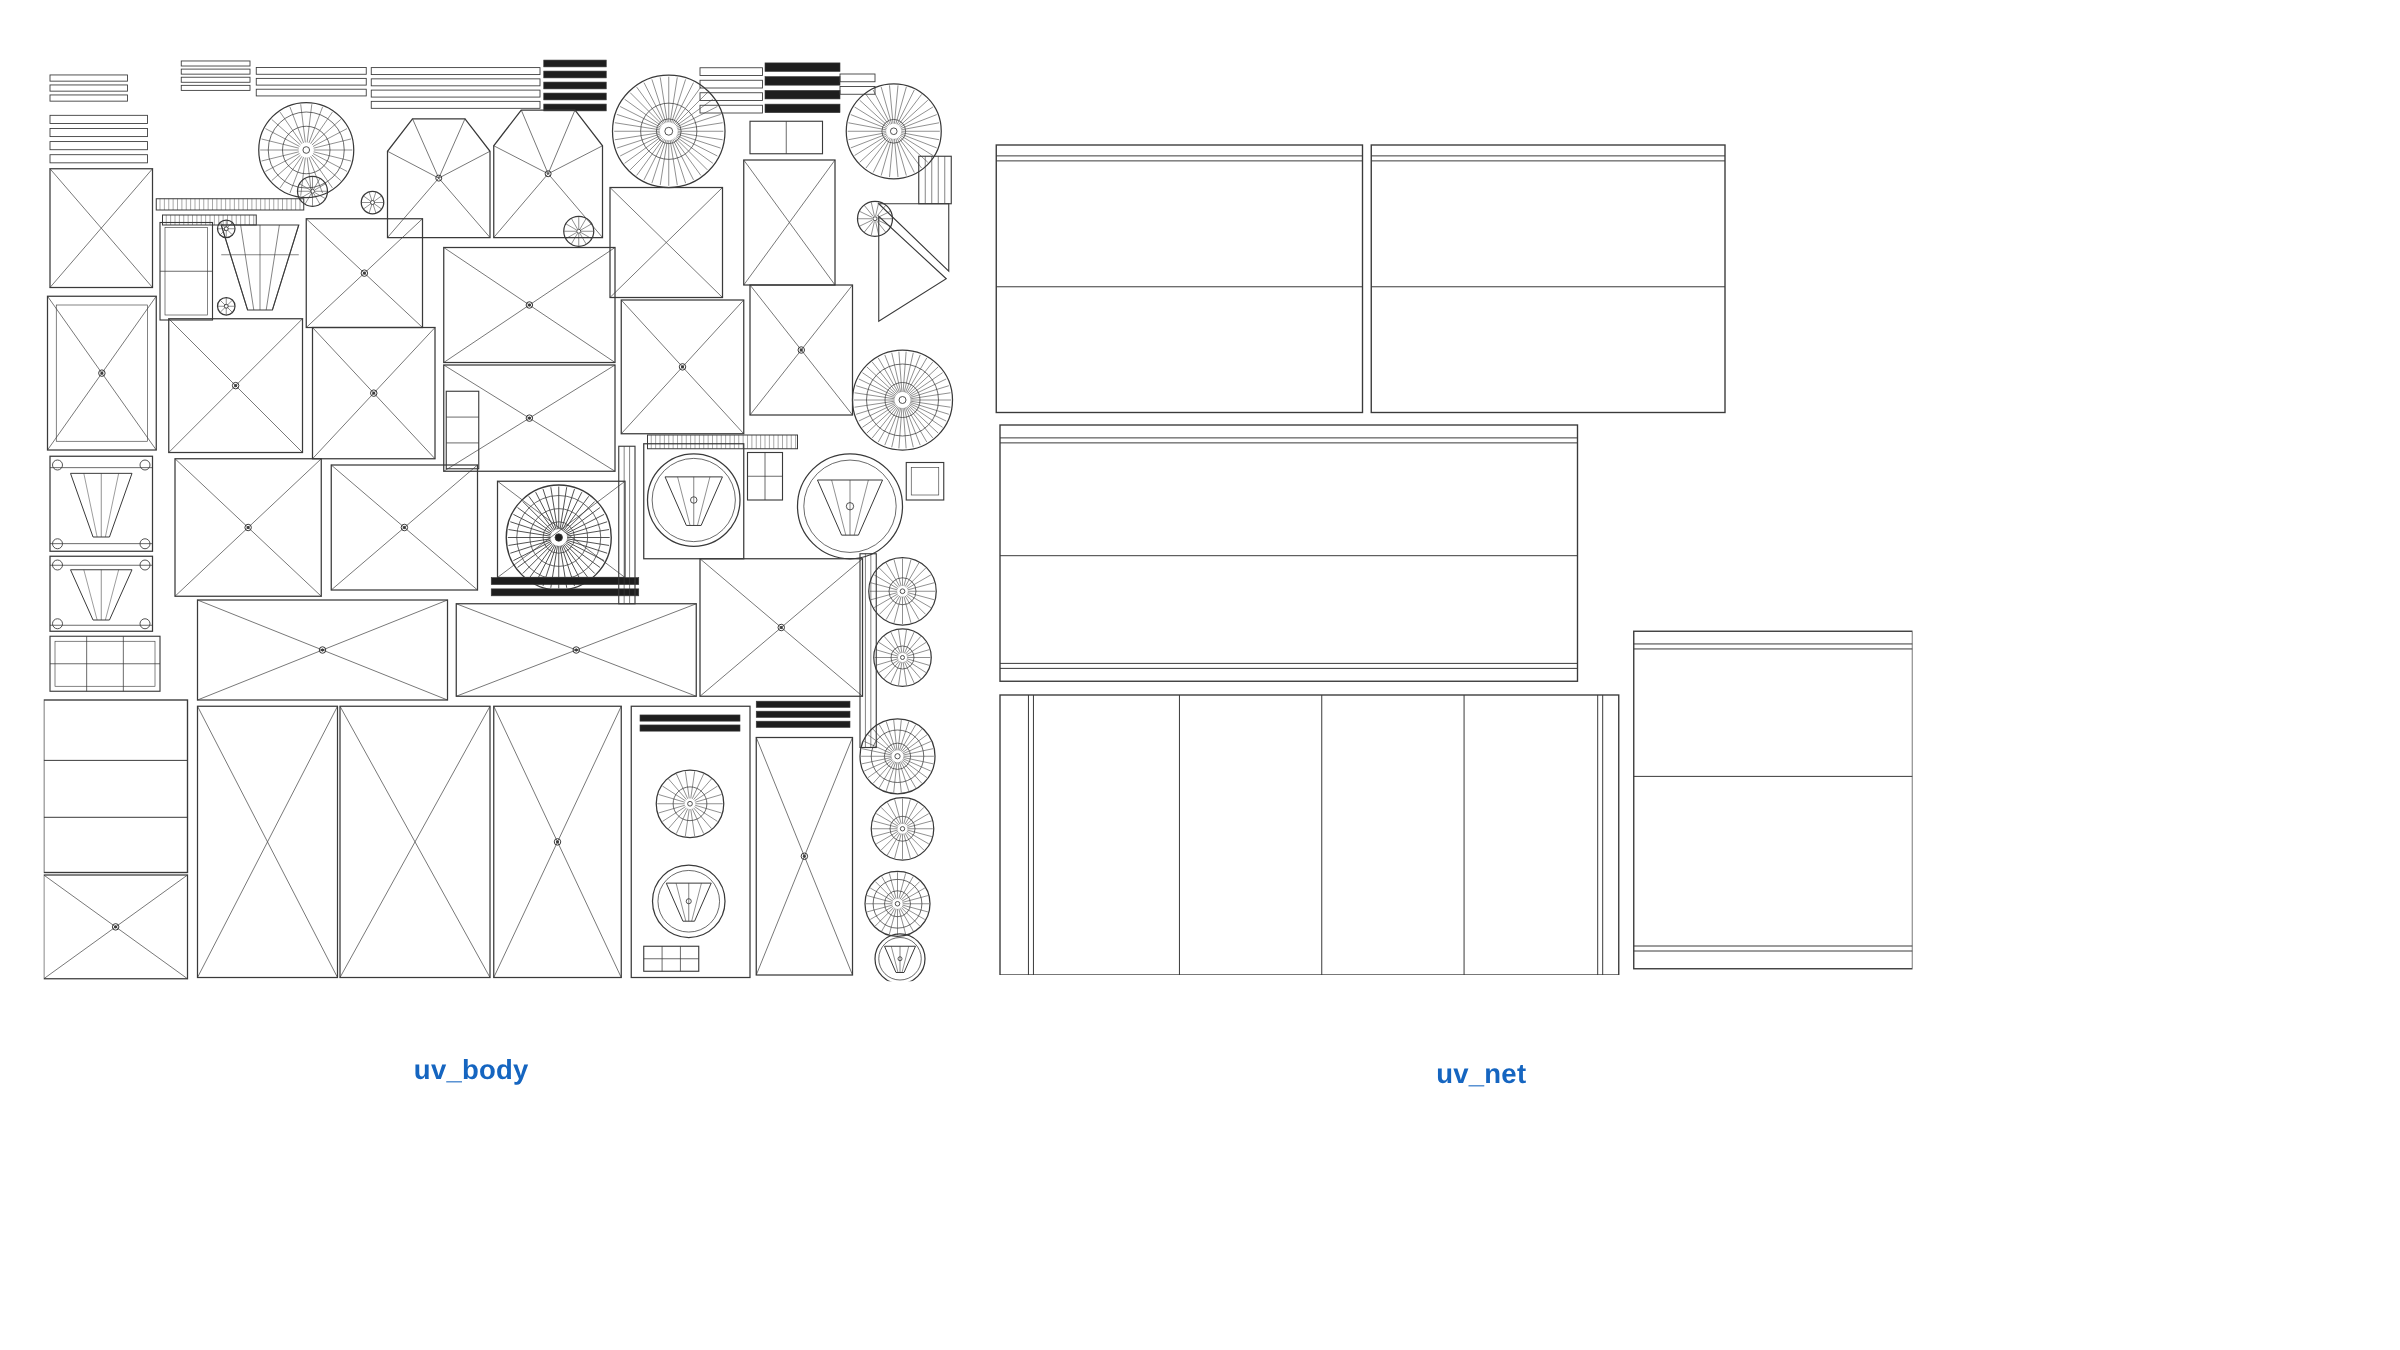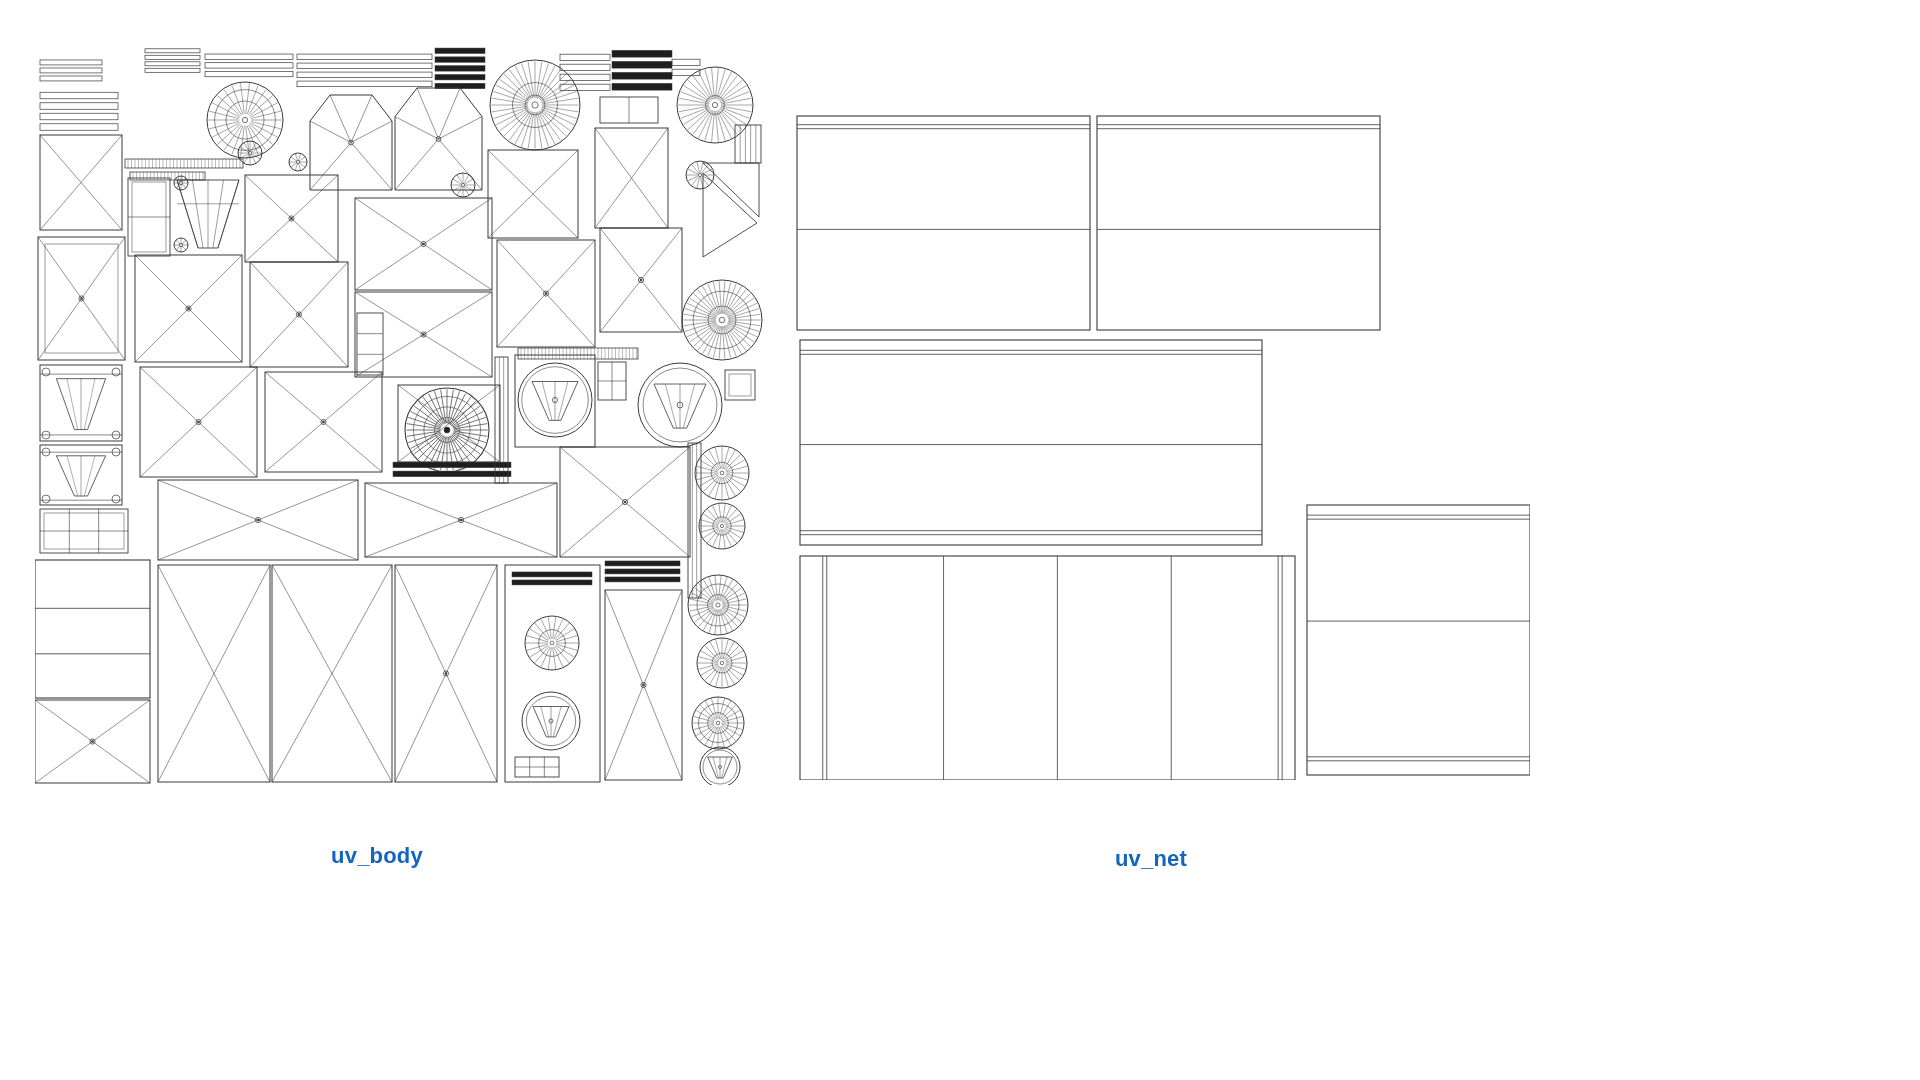--- a/index.html
+++ b/index.html
@@ -9,21 +9,21 @@
   }
   .stage{position:relative;width:1552px;height:1080px;background:#ffffff;}
   .uv-svg{position:absolute;display:block;}
   #svg-body{left:35px;top:45px;width:730px;height:740px;}
   #svg-net{left:795px;top:115px;width:735px;height:665px;}
   .map-label{
     position:absolute;width:160px;text-align:center;
     font-weight:bold;font-size:22px;letter-spacing:0.2px;
   }
   #label-body{left:297px;top:843px;}
-  #label-net{left:1071px;top:846px;}
+  #label-net{left:1105px;top:846px;}
 </style>
 </head>
 <body>
 
 <div class="stage">
   <svg id="svg-body" class="uv-svg" viewBox="0 0 730 740" xmlns="http://www.w3.org/2000/svg">
       <g>
         <rect x="5" y="14.96" width="62" height="4.96" stroke="#3a3a3a" stroke-width="0.7" fill="none"></rect>
         <rect x="5" y="22.96" width="62" height="4.96" stroke="#3a3a3a" stroke-width="0.7" fill="none"></rect>
         <rect x="5" y="30.96" width="62" height="4.96" stroke="#3a3a3a" stroke-width="0.7" fill="none"></rect>

